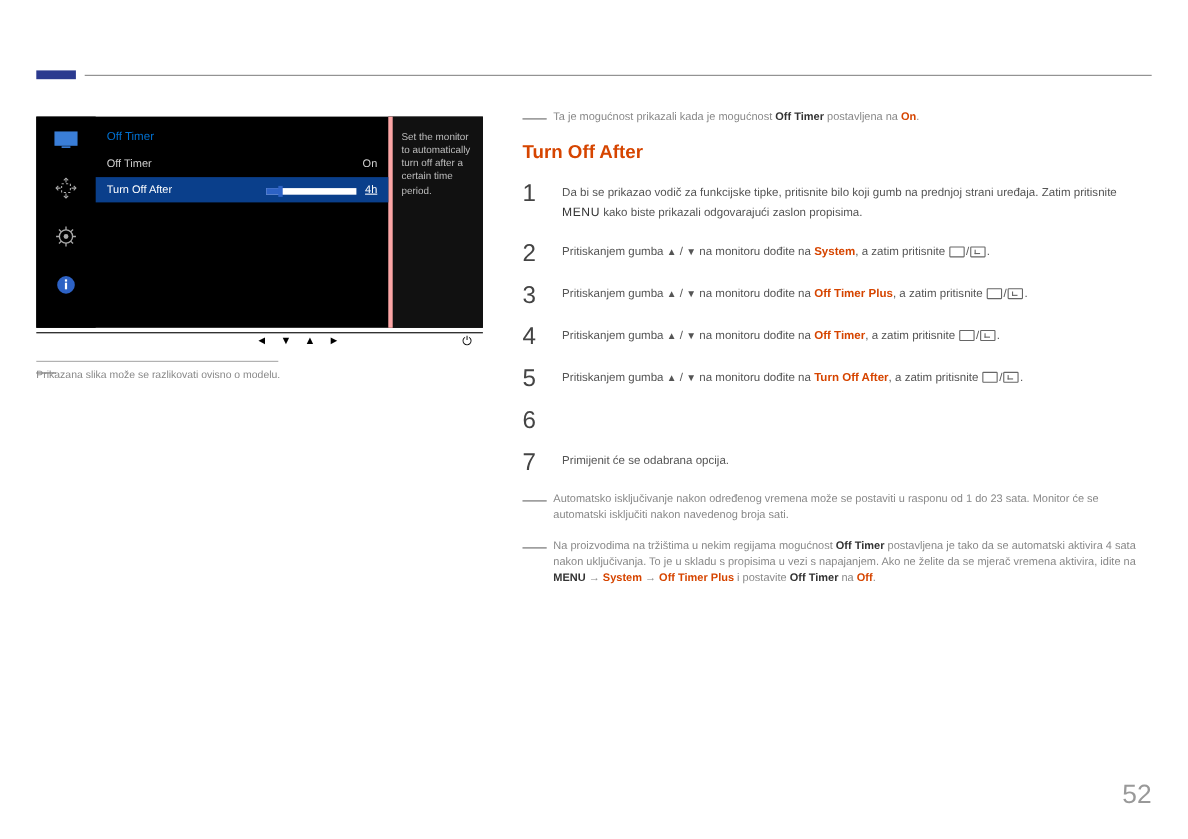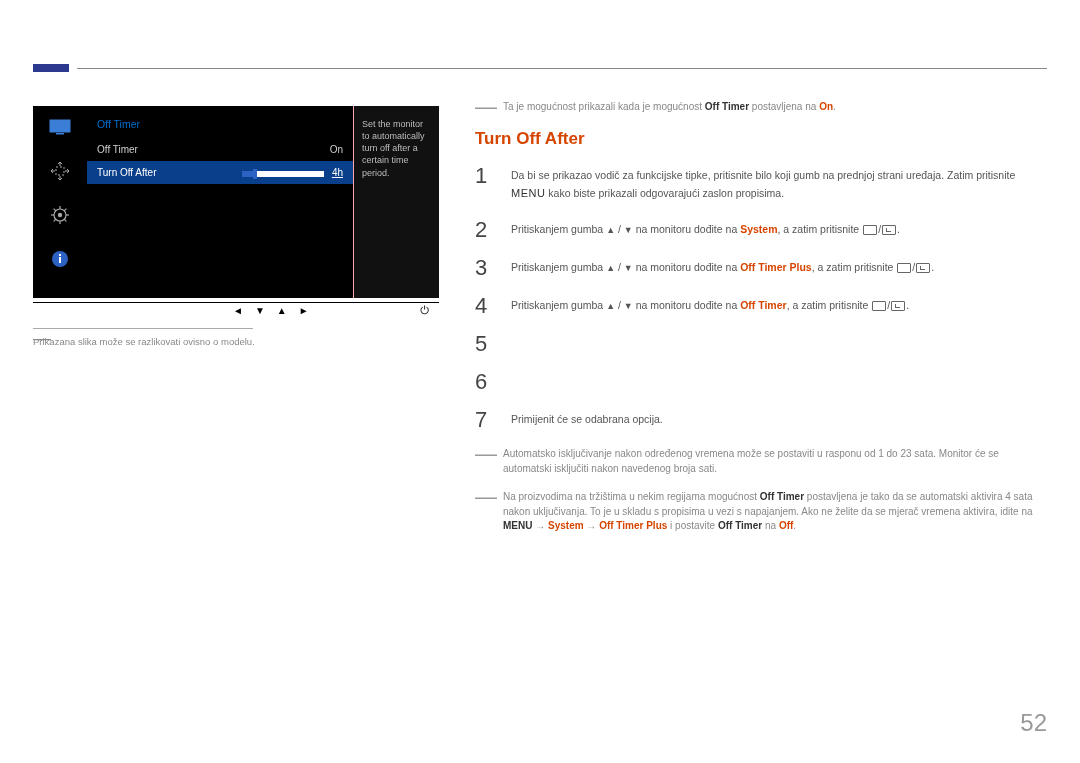--- a/index.html
+++ b/index.html
@@ -84,21 +84,21 @@
     width: 4px; height: 10px;
     background: #2d62c5;
   }
   .osd-right {
     width: 86px;
     background: #111;
     padding: 12px 8px;
     font-size: 9px;
     line-height: 1.35;
     color: #bdbdbd;
-    border-left: 1px solid #fca5a5;
+    border-left: 4px solid #fca5a5;
   }
   .osd-bottom {
     position: absolute;
     top: 302px; left: 33px;
     width: 406px; height: 16px;
     background: #fff;
     border-top: 1px solid #000;
     display: flex;
     align-items: center;
   }
@@ -318,20 +318,23 @@
       </span>
     </li>
     <li class="step">
       <span class="num">4</span>
       <span class="body">
         <span>Pritiskanjem gumba </span><span class="glyph-tri">▲</span> / <span class="glyph-tri">▼</span><span> na monitoru dođite na </span><span class="red">Off Timer</span><span>, a zatim pritisnite </span><span class="symbox"></span>/<span class="symbox enter"></span>.
       </span>
     </li>
     <li class="step">
       <span class="num">5</span>
+      <span class="body">
+        <span>Pritiskanjem gumba </span><span class="glyph-tri">▲</span> / <span class="glyph-tri">▼</span><span> na monitoru dođite na </span><span class="red">Turn Off After</span><span>, a zatim pritisnite </span><span class="symbox"></span>/<span class="symbox enter"></span>.
+      </span>
     </li>
     <li class="step">
       <span class="num">6</span>
     </li>
     <li class="step">
       <span class="num">7</span>
       <span class="body">Primijenit će se odabrana opcija.</span>
     </li>
   </ol>
 

